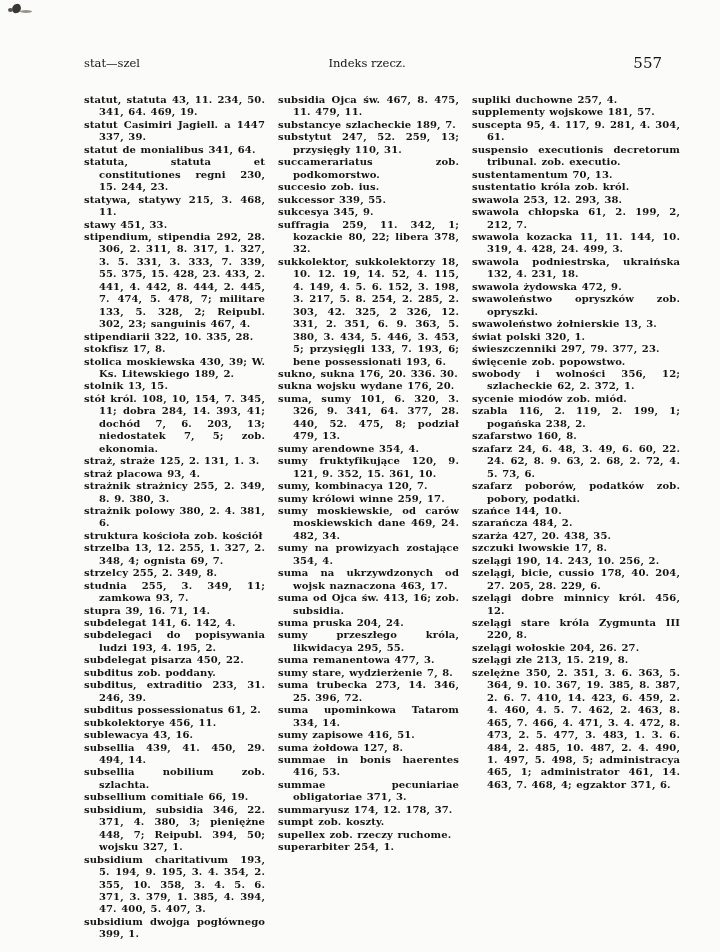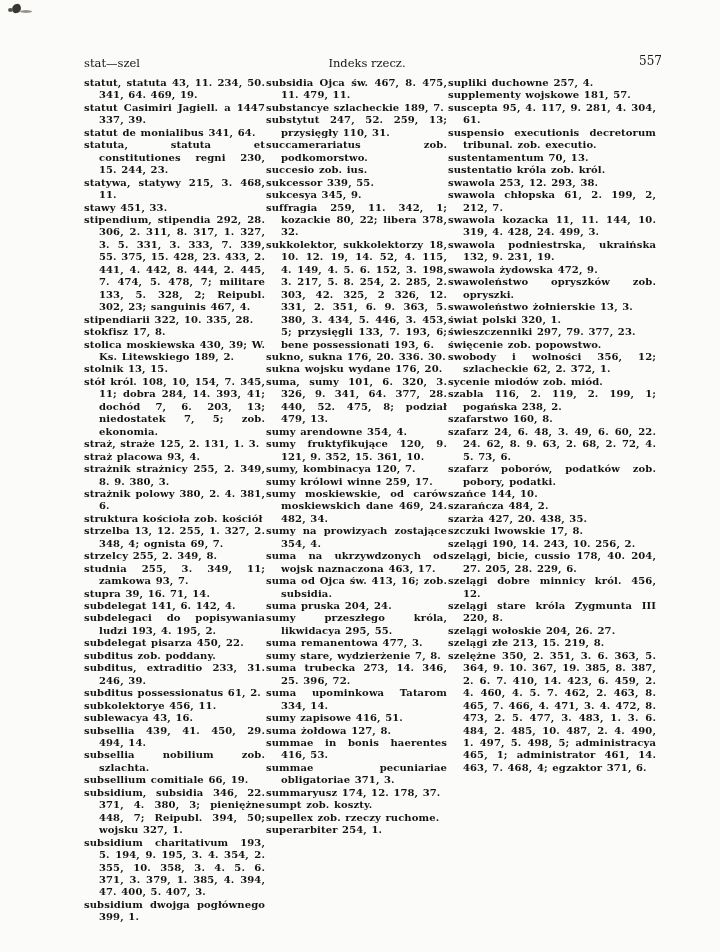--- a/index.html
+++ b/index.html
@@ -20,24 +20,24 @@
   }
   .ink-blot .b1{position:absolute;left:4px;top:2px;width:9px;height:9px;background:#3a3733;border-radius:60% 40% 55% 45%;transform:rotate(-12deg);}
   .ink-blot .b2{position:absolute;left:0px;top:6px;width:5px;height:4px;background:#55504a;border-radius:50%;}
   .ink-blot .b3{position:absolute;left:12px;top:8px;width:12px;height:3px;background:#6b655e;border-radius:50%;opacity:.7;}
   .header{
     position:absolute;top:56px;left:84px;right:58px;height:16px;
     font-weight:normal;font-size:11.5px;
   }
   .header .left{position:absolute;left:0;top:0;}
   .header .center{position:absolute;left:0;right:12px;top:0;text-align:center;}
-  .header .right{position:absolute;right:0;top:-2px;font-size:12px;margin-left:48px;}
+  .header .right{position:absolute;right:0;top:-2px;font-size:15px;margin-left:48px;}
   .columns{
-    position:absolute;top:77px;left:84px;
-    display:flex;gap:1px;
+    position:absolute;top:94px;left:84px;
+    display:flex;gap:13px;
     align-items:flex-start;
   }
   .col{width:181px;}
   .col:last-child{width:208px;}
   .entry{
     font-size:10px;
     font-weight:bold;
     line-height:12.45px;
     text-align:justify;
     padding-left:15px;
@@ -140,21 +140,21 @@
     <div class="col">
         <div class="entry">supliki duchowne 257, 4.</div>
         <div class="entry">supplementy wojskowe 181, 57.</div>
         <div class="entry">suscepta 95, 4. 117, 9. 281, 4. 304, 61.</div>
         <div class="entry">suspensio executionis decretorum tribunal. zob. executio.</div>
         <div class="entry">sustentamentum 70, 13.</div>
         <div class="entry">sustentatio króla zob. król.</div>
         <div class="entry">swawola 253, 12. 293, 38.</div>
         <div class="entry">swawola chłopska 61, 2. 199, 2, 212, 7.</div>
         <div class="entry">swawola kozacka 11, 11. 144, 10. 319, 4. 428, 24. 499, 3.</div>
-        <div class="entry">swawola podniestrska, ukraińska 132, 9. 231, 19.</div>
+        <div class="entry">swawola podniestrska, ukraińska 132, 4. 231, 18.</div>
         <div class="entry">swawola żydowska 472, 9.</div>
         <div class="entry">swawoleństwo opryszków zob. opryszki.</div>
         <div class="entry">swawoleństwo żołnierskie 13, 3.</div>
         <div class="entry">świat polski 320, 1.</div>
         <div class="entry">świeszczenniki 297, 79. 377, 23.</div>
         <div class="entry">święcenie zob. popowstwo.</div>
         <div class="entry">swobody i wolności 356, 12; szlacheckie 62, 2. 372, 1.</div>
         <div class="entry">sycenie miodów zob. miód.</div>
         <div class="entry">szabla 116, 2. 119, 2. 199, 1; pogańska 238, 2.</div>
         <div class="entry">szafarstwo 160, 8.</div>

